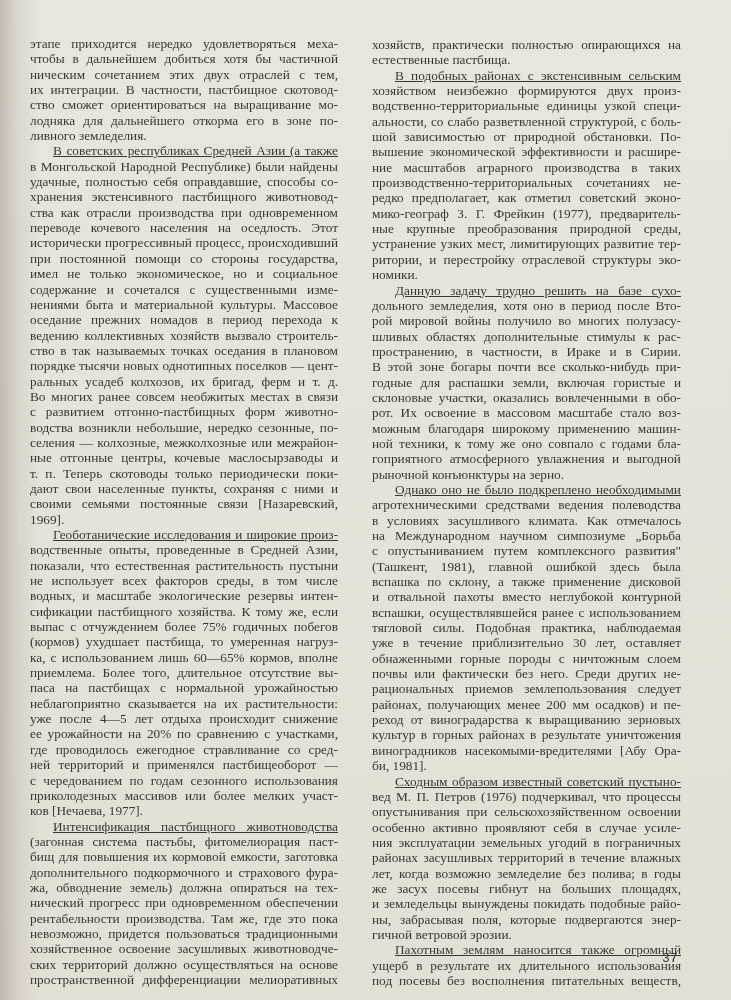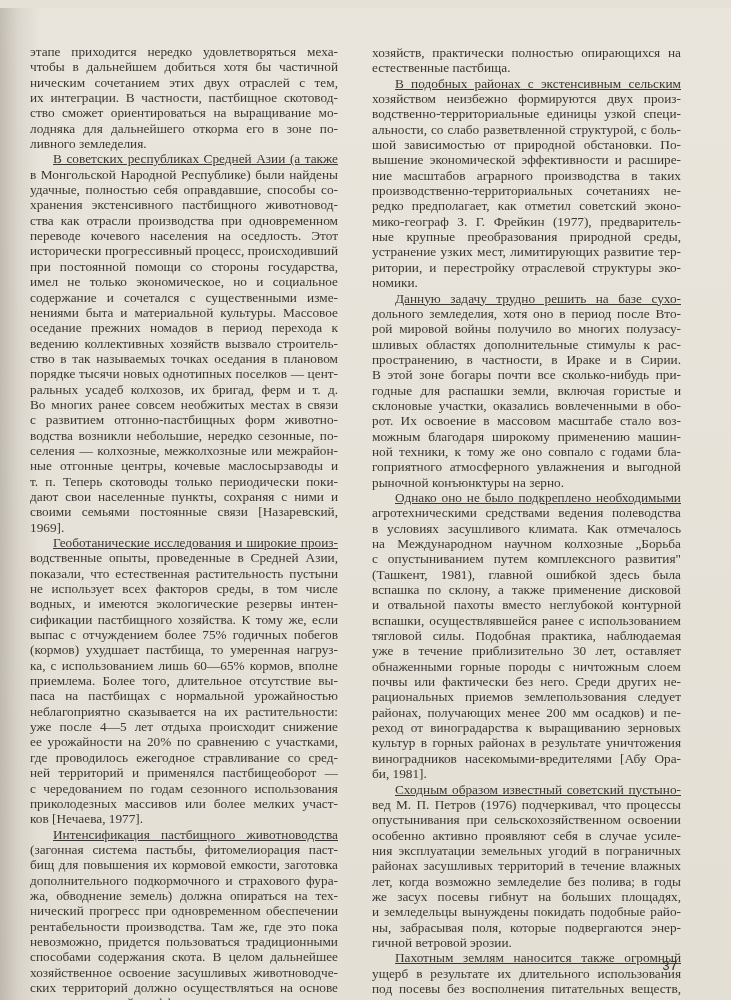--- a/index.html
+++ b/index.html
@@ -8,21 +8,20 @@
     background: #e6e1d7;
     position: relative;
     font-family: "Liberation Serif", "DejaVu Serif", serif;
     color: #3a3633;
   }
   .page {
     position: absolute; inset: 0;
     background:
       linear-gradient(to right, rgba(120,110,100,0.35) 0px, rgba(120,110,100,0.12) 18px, rgba(0,0,0,0) 40px),
       linear-gradient(to bottom, #e9e5dc 0%, #e4dfd5 100%);
-    margin-top: 8px;
   }
   .col {
     position: absolute;
     font-size: 13.3px;
     line-height: 15.35px;
     text-align: justify;
     hyphens: none;
   }
   .col-left { left: 30px; top: 36px; width: 308px; }
   .col-right { left: 372px; top: 37px; width: 309px; }
@@ -73,21 +72,21 @@
         <span class="line">т. п. Теперь скотоводы только периодически поки-</span>
         <span class="line">дают свои населенные пункты, сохраняя с ними и</span>
         <span class="line">своими семьями постоянные связи [Назаревский,</span>
         <span class="line last">1969].</span>
       </div>
       <div>
         <span class="line indent">Геоботанические исследования и широкие произ-</span>
         <span class="line">водственные опыты, проведенные в Средней Азии,</span>
         <span class="line">показали, что естественная растительность пустыни</span>
         <span class="line">не использует всех факторов среды, в том числе</span>
-        <span class="line">водных, и имеются экологические резервы интен-</span>
+        <span class="line">водных, и масштабе экологические резервы интен-</span>
         <span class="line">сификации пастбищного хозяйства. К тому же, если</span>
         <span class="line">выпас с отчуждением более 75% годичных побегов</span>
         <span class="line">(кормов) ухудшает пастбища, то умеренная нагруз-</span>
         <span class="line">ка, с использованием лишь 60—65% кормов, вполне</span>
         <span class="line">приемлема. Более того, длительное отсутствие вы-</span>
         <span class="line">паса на пастбищах с нормальной урожайностью</span>
         <span class="line">неблагоприятно сказывается на их растительности:</span>
         <span class="line">уже после 4—5 лет отдыха происходит снижение</span>
         <span class="line">ее урожайности на 20% по сравнению с участками,</span>
         <span class="line">где проводилось ежегодное стравливание со сред-</span>
@@ -98,21 +97,20 @@
       </div>
       <div>
         <span class="line indent">Интенсификация пастбищного животноводства</span>
         <span class="line">(загонная система пастьбы, фитомелиорация паст-</span>
         <span class="line">бищ для повышения их кормовой емкости, заготовка</span>
         <span class="line">дополнительного подкормочного и страхового фура-</span>
         <span class="line">жа, обводнение земель) должна опираться на тех-</span>
         <span class="line">нический прогресс при одновременном обеспечении</span>
         <span class="line">рентабельности производства. Там же, где это пока</span>
         <span class="line">невозможно, придется пользоваться традиционными</span>
-        <span class="line">способами содержания скота. В целом дальнейшее</span>
         <span class="line">хозяйственное освоение засушливых животноводче-</span>
         <span class="line">ских территорий должно осуществляться на основе</span>
         <span class="line">пространственной дифференциации мелиоративных</span>
       </div>
     </div>
   <div class="col col-right" id="col-right">
       <div>
         <span class="line">хозяйств, практически полностью опирающихся на</span>
         <span class="line last">естественные пастбища.</span>
       </div>
@@ -144,21 +142,21 @@
         <span class="line">рот. Их освоение в массовом масштабе стало воз-</span>
         <span class="line">можным благодаря широкому применению машин-</span>
         <span class="line">ной техники, к тому же оно совпало с годами бла-</span>
         <span class="line">гоприятного атмосферного увлажнения и выгодной</span>
         <span class="line last">рыночной конъюнктуры на зерно.</span>
       </div>
       <div>
         <span class="line indent">Однако оно не было подкреплено необходимыми</span>
         <span class="line">агротехническими средствами ведения полеводства</span>
         <span class="line">в условиях засушливого климата. Как отмечалось</span>
-        <span class="line">на Международном научном колхозные „Борьба</span>
+        <span class="line">на Международном научном симпозиуме „Борьба</span>
         <span class="line">с опустыниванием путем комплексного развития"</span>
         <span class="line">(Ташкент, 1981), главной ошибкой здесь была</span>
         <span class="line">вспашка по склону, а также применение дисковой</span>
         <span class="line">и отвальной пахоты вместо неглубокой контурной</span>
         <span class="line">вспашки, осуществлявшейся ранее с использованием</span>
         <span class="line">тягловой силы. Подобная практика, наблюдаемая</span>
         <span class="line">уже в течение приблизительно 30 лет, оставляет</span>
         <span class="line">обнаженными горные породы с ничтожным слоем</span>
         <span class="line">почвы или фактически без него. Среди других не-</span>
         <span class="line">рациональных приемов землепользования следует</span>

